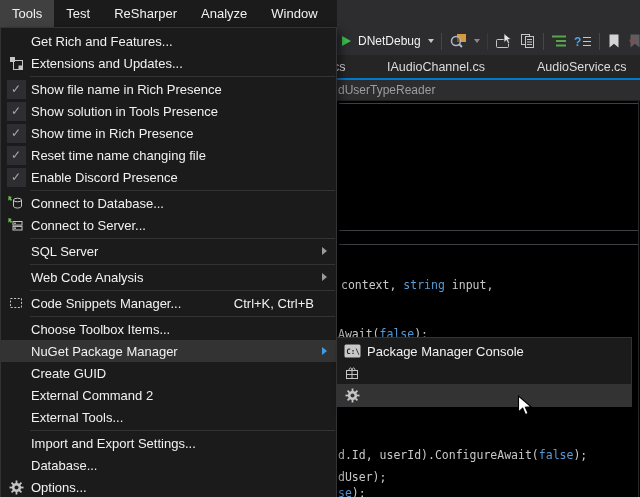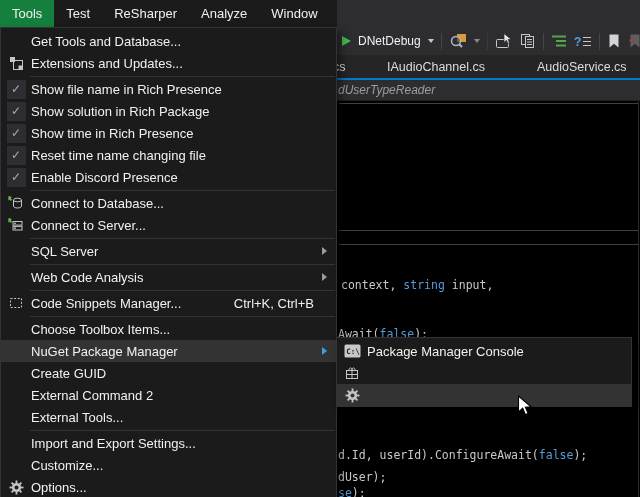--- a/index.html
+++ b/index.html
@@ -4,36 +4,36 @@
 <style>
   html,body{margin:0;padding:0;background:#111;}
   *{box-sizing:border-box;}
   .screen{position:relative;width:640px;height:497px;overflow:hidden;background:#1E1E1E;
           font-family:"Liberation Sans",sans-serif;-webkit-font-smoothing:antialiased;cursor:default;}
 
   
   .topbar{position:absolute;left:0;top:0;width:640px;height:27px;display:flex;}
   .menubar{width:337px;background:#1B1B1C;display:flex;align-items:stretch;color:#F1F1F1;font-size:13px;}
   .mb-item{display:flex;align-items:center;padding:0 12px;}
-  .mb-item.active{background:#15803d;}
+  .mb-item.active{background:#404040;}
   .topbar-right{flex:1;background:#2D2D30;}
 
   
   .right-panel{position:absolute;left:337px;top:27px;width:303px;height:470px;z-index:1;}
   .toolbar{height:28px;background:#2D2D30;display:flex;align-items:center;gap:7px;padding:0 5px;overflow:hidden;}
   .play{width:0;height:0;border-top:5px solid transparent;border-bottom:5px solid transparent;border-left:9px solid #3DBE4E;flex:none;}
   .run-config{color:#F1F1F1;font-size:12px;white-space:nowrap;}
   .caret{width:0;height:0;border-left:3.5px solid transparent;border-right:3.5px solid transparent;border-top:4px solid #C8C8C8;flex:none;}
   .tb-sep{width:1px;height:17px;background:#46464A;flex:none;}
   .tb-ic{flex:none;display:flex;align-items:center;}
 
   .tabstrip{position:relative;height:23px;background:#252526;overflow:hidden;}
   .tab{position:absolute;top:0;height:23px;display:flex;align-items:center;color:#DCDCDC;font-size:12.5px;white-space:nowrap;}
   .tab-underline{height:2px;background:#007ACC;}
-  .breadcrumb{height:21px;background:#2D2D30;display:flex;align-items:center;color:#9D9D9D;font-size:12px;padding-left:1px;border-bottom:1px solid #1E1E1E;font-style:italic;}
+  .breadcrumb{height:21px;background:#2D2D30;display:flex;align-items:center;color:#9D9D9D;font-size:12px;padding-left:1px;border-bottom:1px solid #1E1E1E;}
 
   .editor{position:relative;height:396px;background:#000000;
           font-family:"DejaVu Sans Mono","Liberation Mono",monospace;font-size:11.5px;color:#C8C8C8;overflow:hidden;}
   .hline{position:absolute;left:2px;right:2px;height:1px;background:#3F3F46;}
   .vline-right{position:absolute;right:1px;top:0;bottom:0;width:1px;background:#2A2A2C;}
   .code-line{position:absolute;white-space:pre;line-height:14px;}
   .kw{color:#569CD6;}
 
   
   .tools-menu{position:absolute;left:0;top:27px;width:337px;height:470px;background:#1B1B1C;
@@ -162,21 +162,21 @@
       <div class="code-line" style="left:1px;top:347px"><span>d.Id, userId).ConfigureAwait(</span><span class="kw">false</span><span>);</span></div>
       <div class="code-line" style="left:1px;top:369px"><span>dUser);</span></div>
       <div class="code-line" style="left:1px;top:385px"><span class="kw">se</span><span>);</span></div>
     </div>
   </div>
 
   <div class="tools-menu">
 
     <div class="mi">
       <span class="mi-gutter"></span>
-      <span class="mi-label">Get Tools and Database...</span>
+      <span class="mi-label">Get Rich and Features...</span>
     </div>
     <div class="mi">
       <span class="mi-gutter">
         <svg width="15" height="15">
             <rect x="4.5" y="4.5" width="9" height="9" fill="none" stroke="#C5C5C5"></rect>
             <rect x="1" y="1" width="5" height="5" fill="#C5C5C5"></rect>
             <rect x="9.5" y="9.5" width="4" height="4" fill="#C5C5C5"></rect>
           </svg>
       </span>
       <span class="mi-label">Extensions and Updates...</span>
@@ -186,21 +186,21 @@
     <div class="mi">
       <span class="mi-gutter">
           <span class="check"></span>
         </span>
       <span class="mi-label">Show file name in Rich Presence</span>
     </div>
     <div class="mi">
       <span class="mi-gutter">
           <span class="check"></span>
         </span>
-      <span class="mi-label">Show solution in Rich Package</span>
+      <span class="mi-label">Show solution in Tools Presence</span>
     </div>
     <div class="mi">
       <span class="mi-gutter">
           <span class="check"></span>
         </span>
       <span class="mi-label">Show time in Rich Presence</span>
     </div>
     <div class="mi">
       <span class="mi-gutter">
           <span class="check"></span>
@@ -290,21 +290,21 @@
       <span class="mi-label">External Tools...</span>
     </div>
     <div class="msep"></div>
 
     <div class="mi">
       <span class="mi-gutter"></span>
       <span class="mi-label">Import and Export Settings...</span>
     </div>
     <div class="mi">
       <span class="mi-gutter"></span>
-      <span class="mi-label">Customize...</span>
+      <span class="mi-label">Database...</span>
     </div>
     <div class="mi">
       <span class="mi-gutter">
         <svg width="15" height="15" viewBox="0 0 15 15">
             <g fill="#C5C5C5">
               <rect x="6.6" y="0.5" width="1.8" height="14"></rect>
               <g transform="rotate(45 7.5 7.5)">
                 <rect x="6.6" y="0.5" width="1.8" height="14"></rect>
               </g>
               <g transform="rotate(90 7.5 7.5)">

